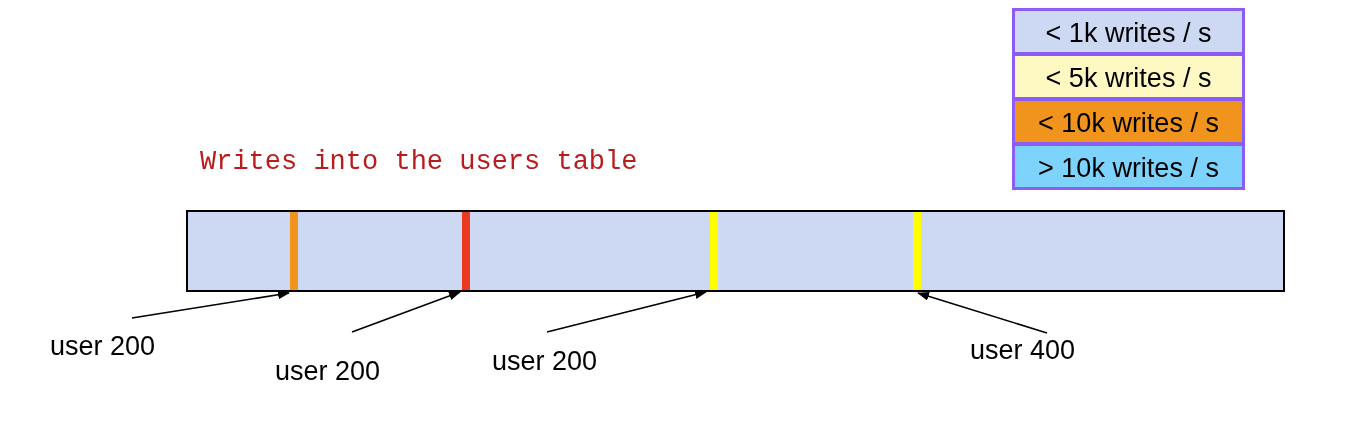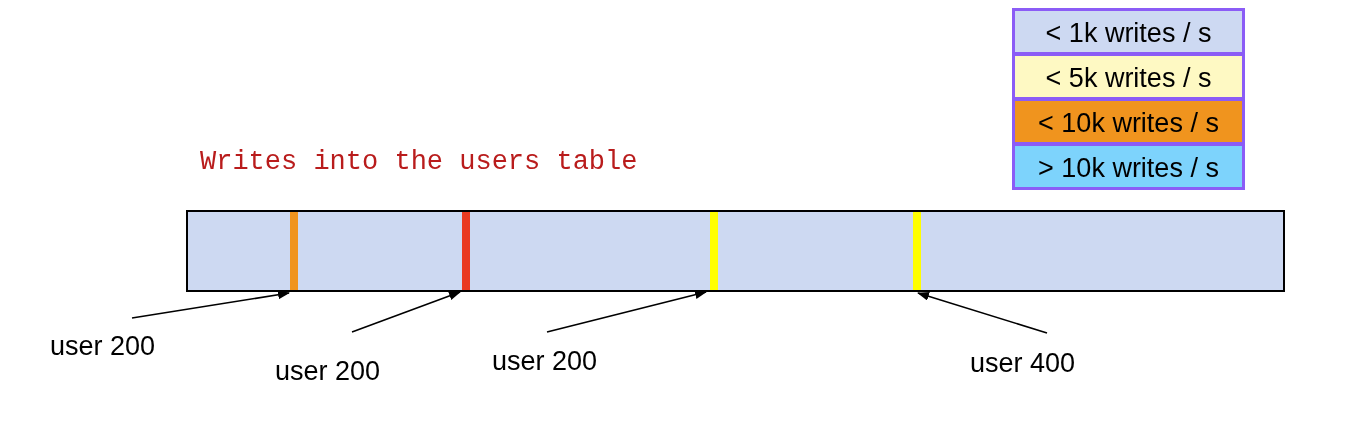--- a/index.html
+++ b/index.html
@@ -97,15 +97,15 @@
     </defs>
   <line x1="132" y1="318" x2="289" y2="293" stroke="#000000" stroke-width="1.6" marker-end="url(#ah)"></line>
       <line x1="352" y1="332" x2="460" y2="292" stroke="#000000" stroke-width="1.6" marker-end="url(#ah)"></line>
       <line x1="547" y1="332" x2="706" y2="292" stroke="#000000" stroke-width="1.6" marker-end="url(#ah)"></line>
       <line x1="1047" y1="333" x2="918" y2="293" stroke="#000000" stroke-width="1.6" marker-end="url(#ah)"></line>
     </svg>
 
   <div class="user-label" style="left: 50px; top: 330px;">user 200</div>
   <div class="user-label" style="left: 275px; top: 347px; margin-top: 8px;">user 200</div>
   <div class="user-label" style="left: 492px; top: 345px;">user 200</div>
-  <div class="user-label" style="left: 970px; top: 347px;">user 400</div>
+  <div class="user-label" style="left: 970px; top: 334px;">user 400</div>
 
 </div>
 
 </body></html>

